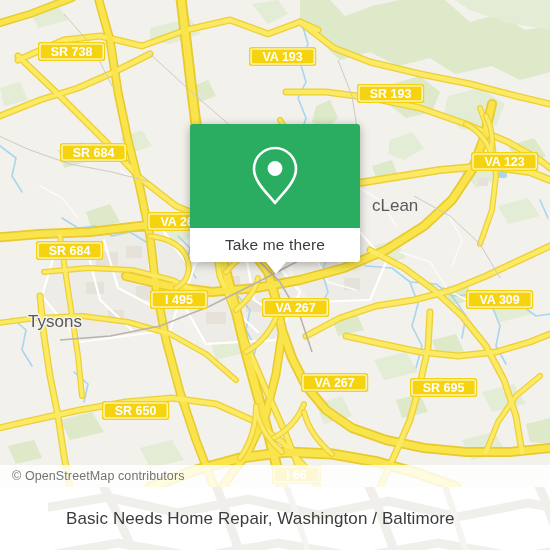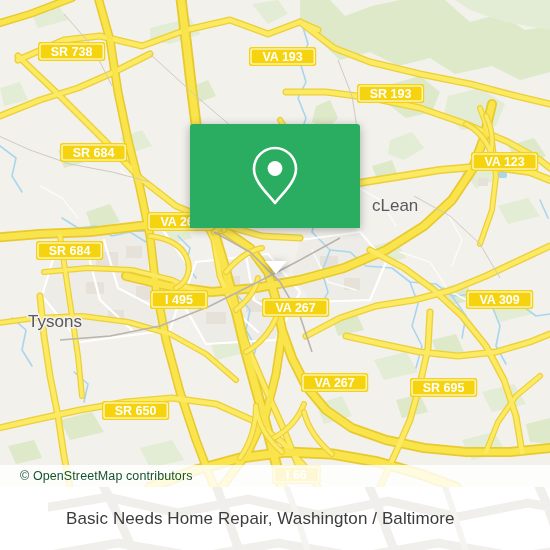--- a/index.html
+++ b/index.html
@@ -14,21 +14,21 @@
   .map{position:absolute;left:0;top:0;width:550px;height:487px;overflow:hidden;background:#f2f1ec;}
   .map svg{position:absolute;left:0;top:0;}
 
   
   .attribution{
     position:absolute;left:0;bottom:0;width:550px;height:22px;
     background:rgba(255,255,255,0.82);
     display:flex;align-items:center;
   }
   .attribution span{
-    font-size:12.5px;color:#14532d;padding-left:20px;letter-spacing:0.1px;
+    font-size:12.5px;color:#737373;padding-left:12px;letter-spacing:0.1px;
   }
 
   
   .popup{
     position:absolute;left:190px;top:124px;width:170px;height:138px;
     filter:drop-shadow(0 2px 5px rgba(0,0,0,0.30));
   }
   .popup-head{
     position:absolute;left:0;top:0;width:170px;height:104px;
     background:#2aad60;border-radius:3px 3px 0 0;
@@ -384,20 +384,23 @@
     </div>
   </div>
 
   <div class="popup">
     <div class="popup-head">
       <svg class="pin-icon" width="54" height="64" viewBox="0 0 54 64">
         <path d="M27 4 C15.4 4 6 13.4 6 25 C6 38 20 50 27 59 C34 50 48 38 48 25 C48 13.4 38.6 4 27 4 Z" fill="none" stroke="#ffffff" stroke-width="2.6" stroke-linejoin="round"></path>
         <circle cx="27" cy="24.5" r="7.4" fill="#ffffff"></circle>
       </svg>
     </div>
+    <div class="popup-foot">
+      <span>Take me there</span>
+    </div>
     <div class="popup-tail"></div>
   </div>
 
   <div class="bottombar">
     <svg class="watermark" width="550" height="150" viewBox="0 0 550 150">
       <g fill="none" stroke="#f0efec" stroke-width="9" stroke-linecap="round">
         <path d="M-10 62 L60 50 L130 66 L200 52 L270 68 L340 54 L410 70 L480 56 L560 70"></path>
         <path d="M30 -10 L66 60 L96 130 L120 200"></path>
         <path d="M150 -10 L176 60 L200 130"></path>
         <path d="M300 -10 L330 60 L356 130"></path>

